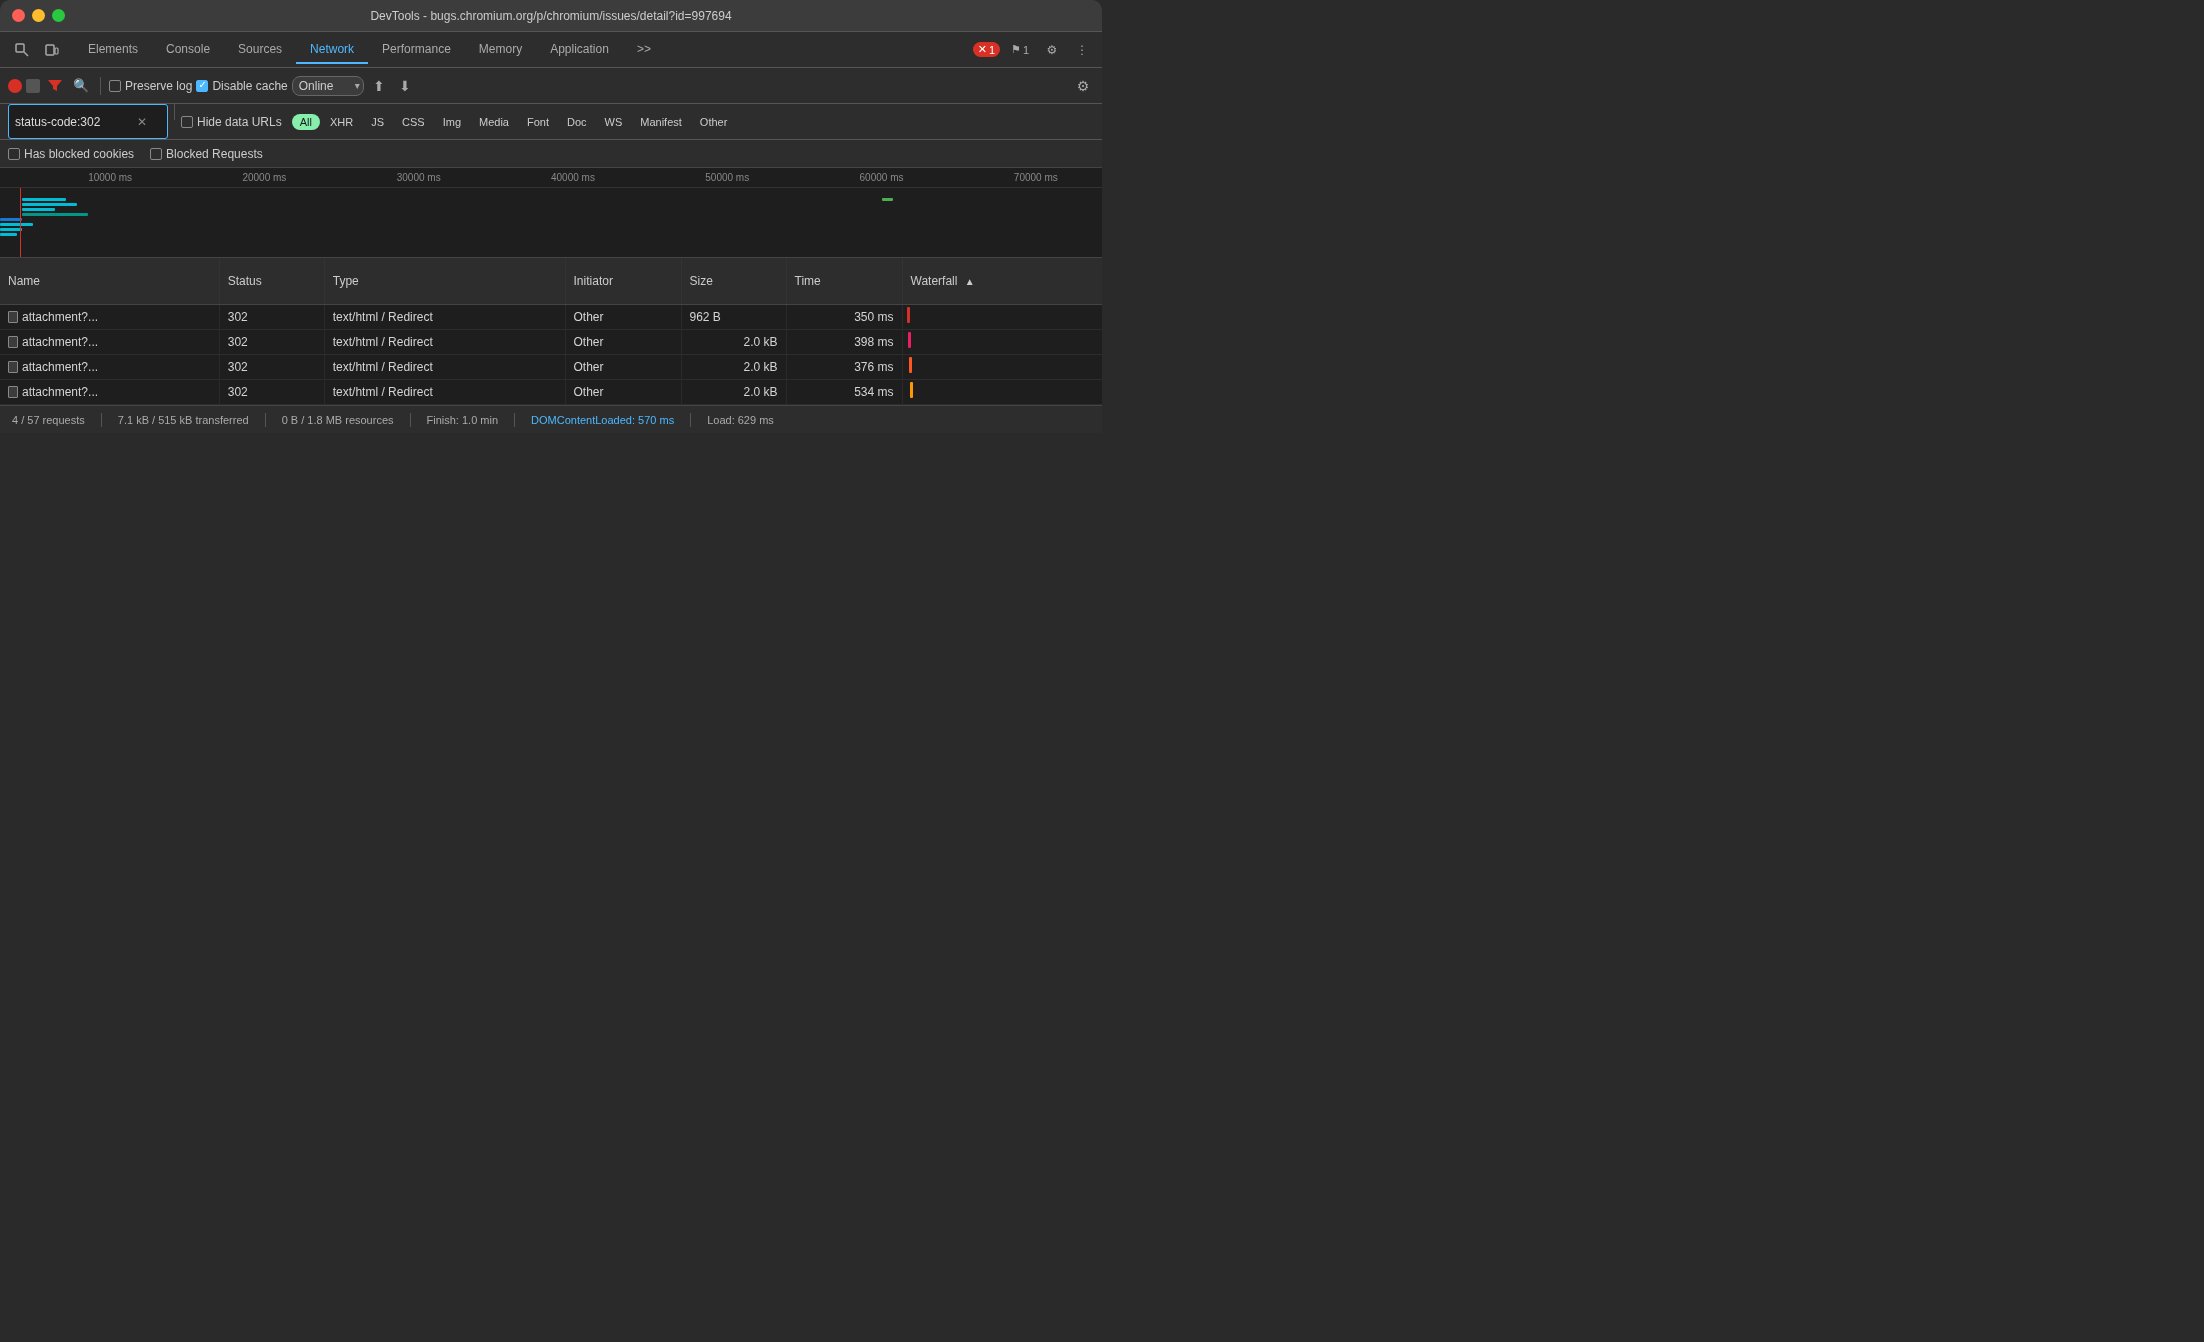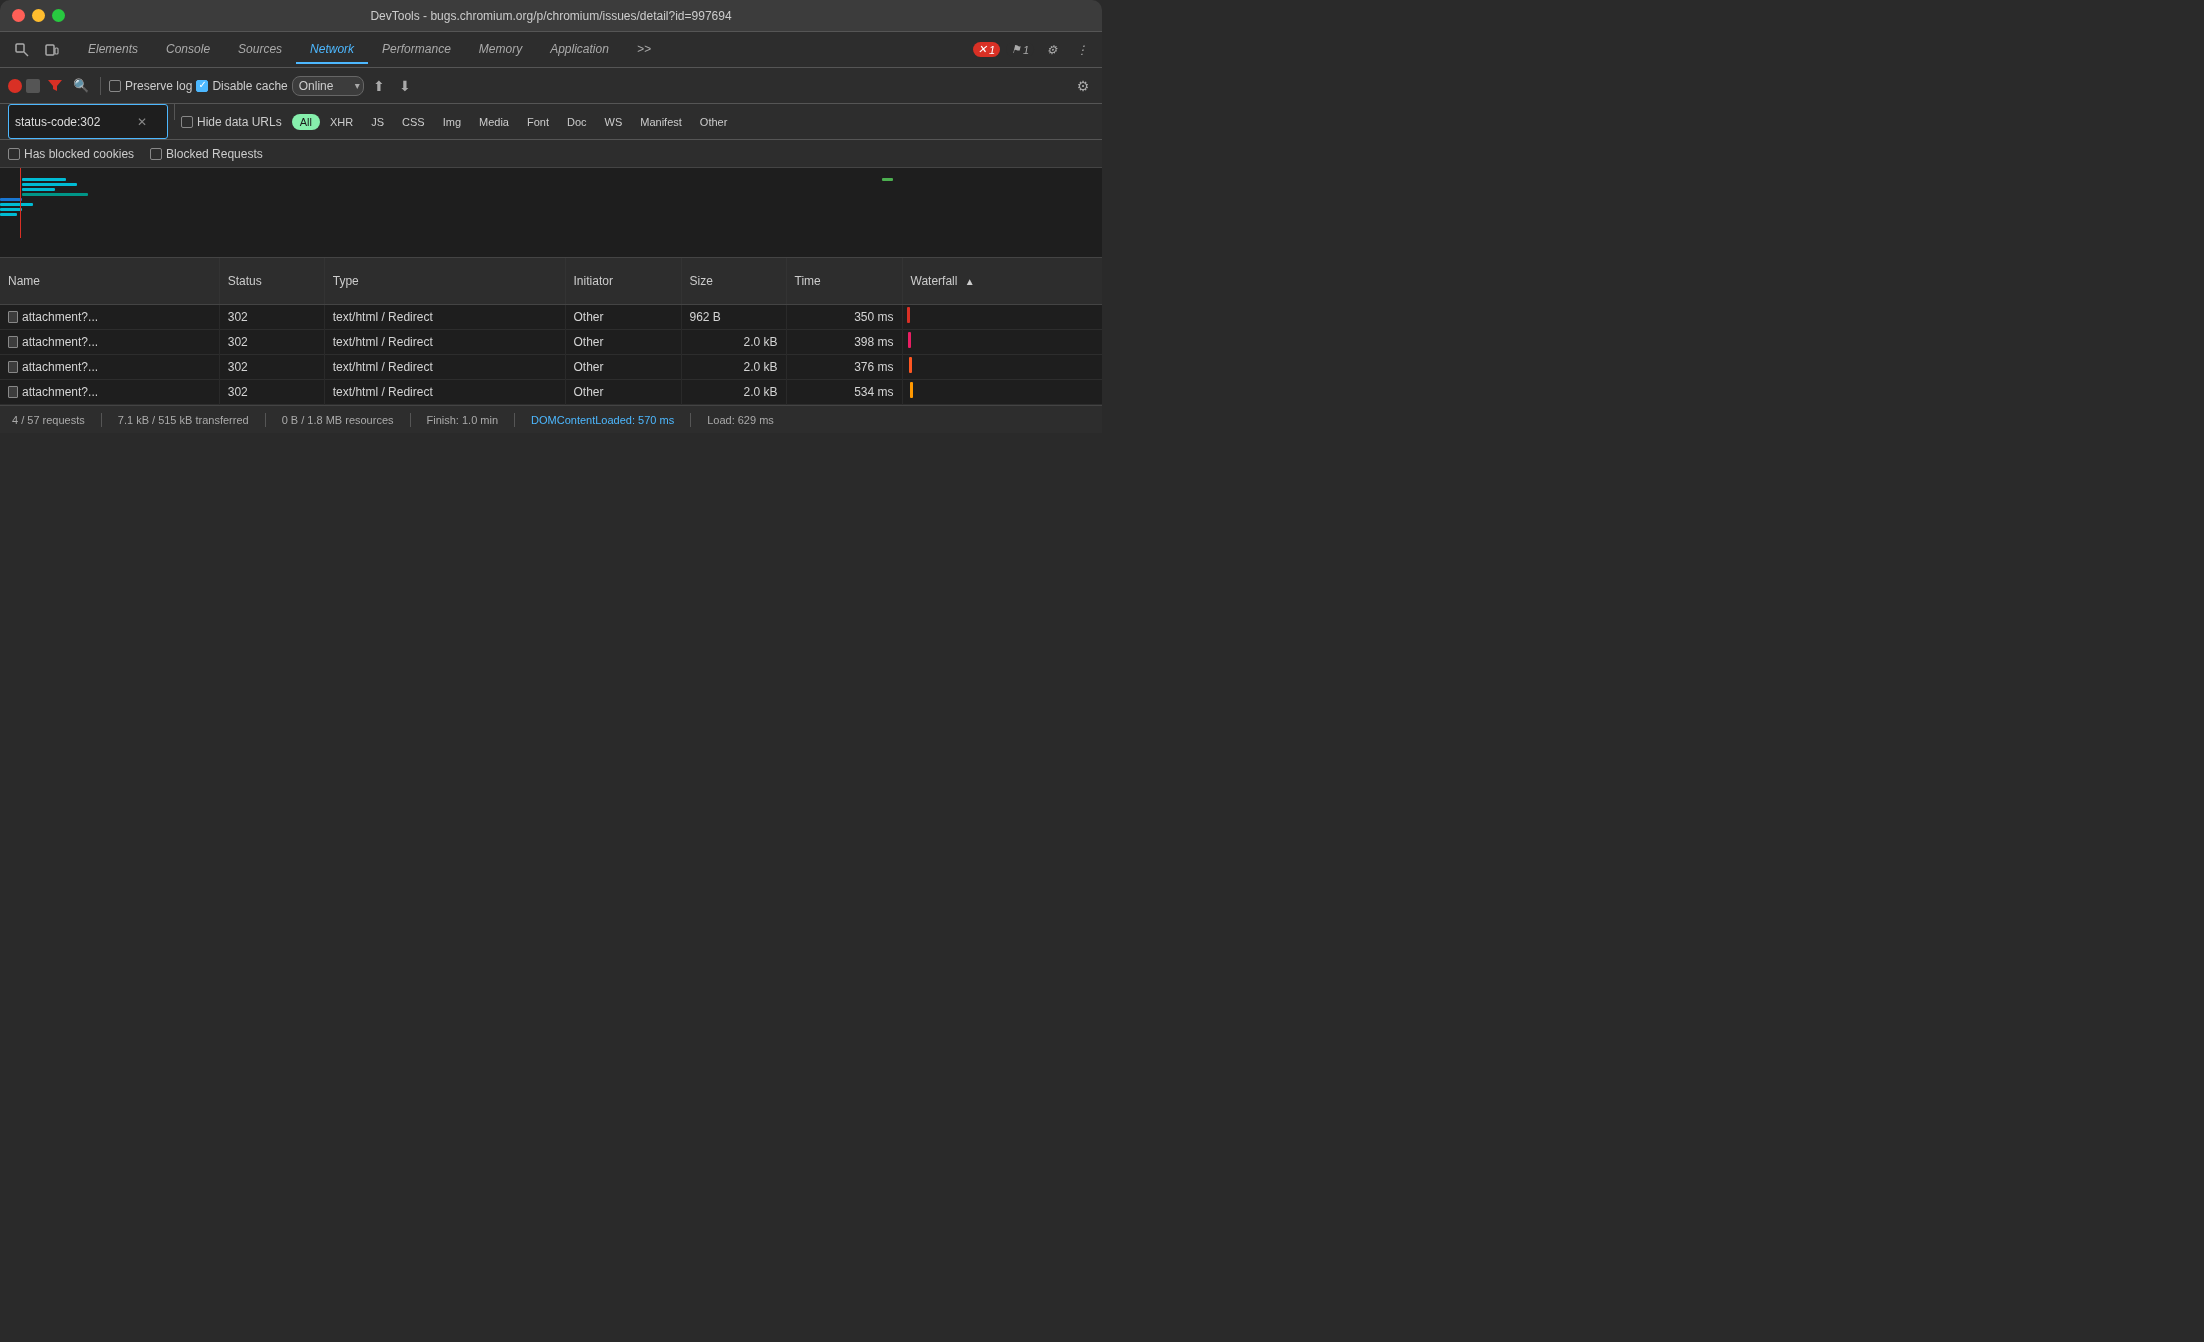--- a/index.html
+++ b/index.html
@@ -44,21 +44,20 @@
       color: #ccc;
     }
     
     .tab-bar {
       background: #2d2d2d;
       height: 36px;
       display: flex;
       align-items: center;
       border-bottom: 1px solid #555;
       padding: 0 8px;
-      font-style: italic;
     }
     .tab-bar-left {
       display: flex;
       align-items: center;
       gap: 2px;
       margin-right: 8px;
     }
     .tab-icon-btn {
       width: 28px;
       height: 28px;
@@ -532,20 +531,29 @@
     <span class="checkbox-custom"></span>
     <span>Has blocked cookies</span>
   </label>
   <label class="filter-check-label">
     <span class="checkbox-custom"></span>
     <span>Blocked Requests</span>
   </label>
 </div>
 
 <div class="timeline-area">
+  <div class="timeline-ruler">
+    <span class="ruler-mark" style="left: 8%;">10000 ms</span>
+    <span class="ruler-mark" style="left: 22%;">20000 ms</span>
+    <span class="ruler-mark" style="left: 36%;">30000 ms</span>
+    <span class="ruler-mark" style="left: 50%;">40000 ms</span>
+    <span class="ruler-mark" style="left: 64%;">50000 ms</span>
+    <span class="ruler-mark" style="left: 78%;">60000 ms</span>
+    <span class="ruler-mark" style="left: 92%;">70000 ms</span>
+  </div>
   <div class="timeline-canvas">
 
     <div class="wf-bar" style="left:2%;top:10px;width:4%;background:#00bcd4;"></div>
     <div class="wf-bar" style="left:2%;top:15px;width:5%;background:#00bcd4;"></div>
     <div class="wf-bar" style="left:2%;top:20px;width:3%;background:#00bcd4;"></div>
     <div class="wf-bar" style="left:2%;top:25px;width:6%;background:#009688;"></div>
     <div class="wf-bar" style="left:0%;top:30px;width:2%;background:#1976d2;"></div>
     <div class="wf-bar" style="left:0%;top:35px;width:3%;background:#00bcd4;"></div>
     <div class="wf-bar" style="left:0%;top:40px;width:2%;background:#00bcd4;"></div>
     <div class="wf-bar" style="left:0%;top:45px;width:1.5%;background:#00bcd4;"></div>

